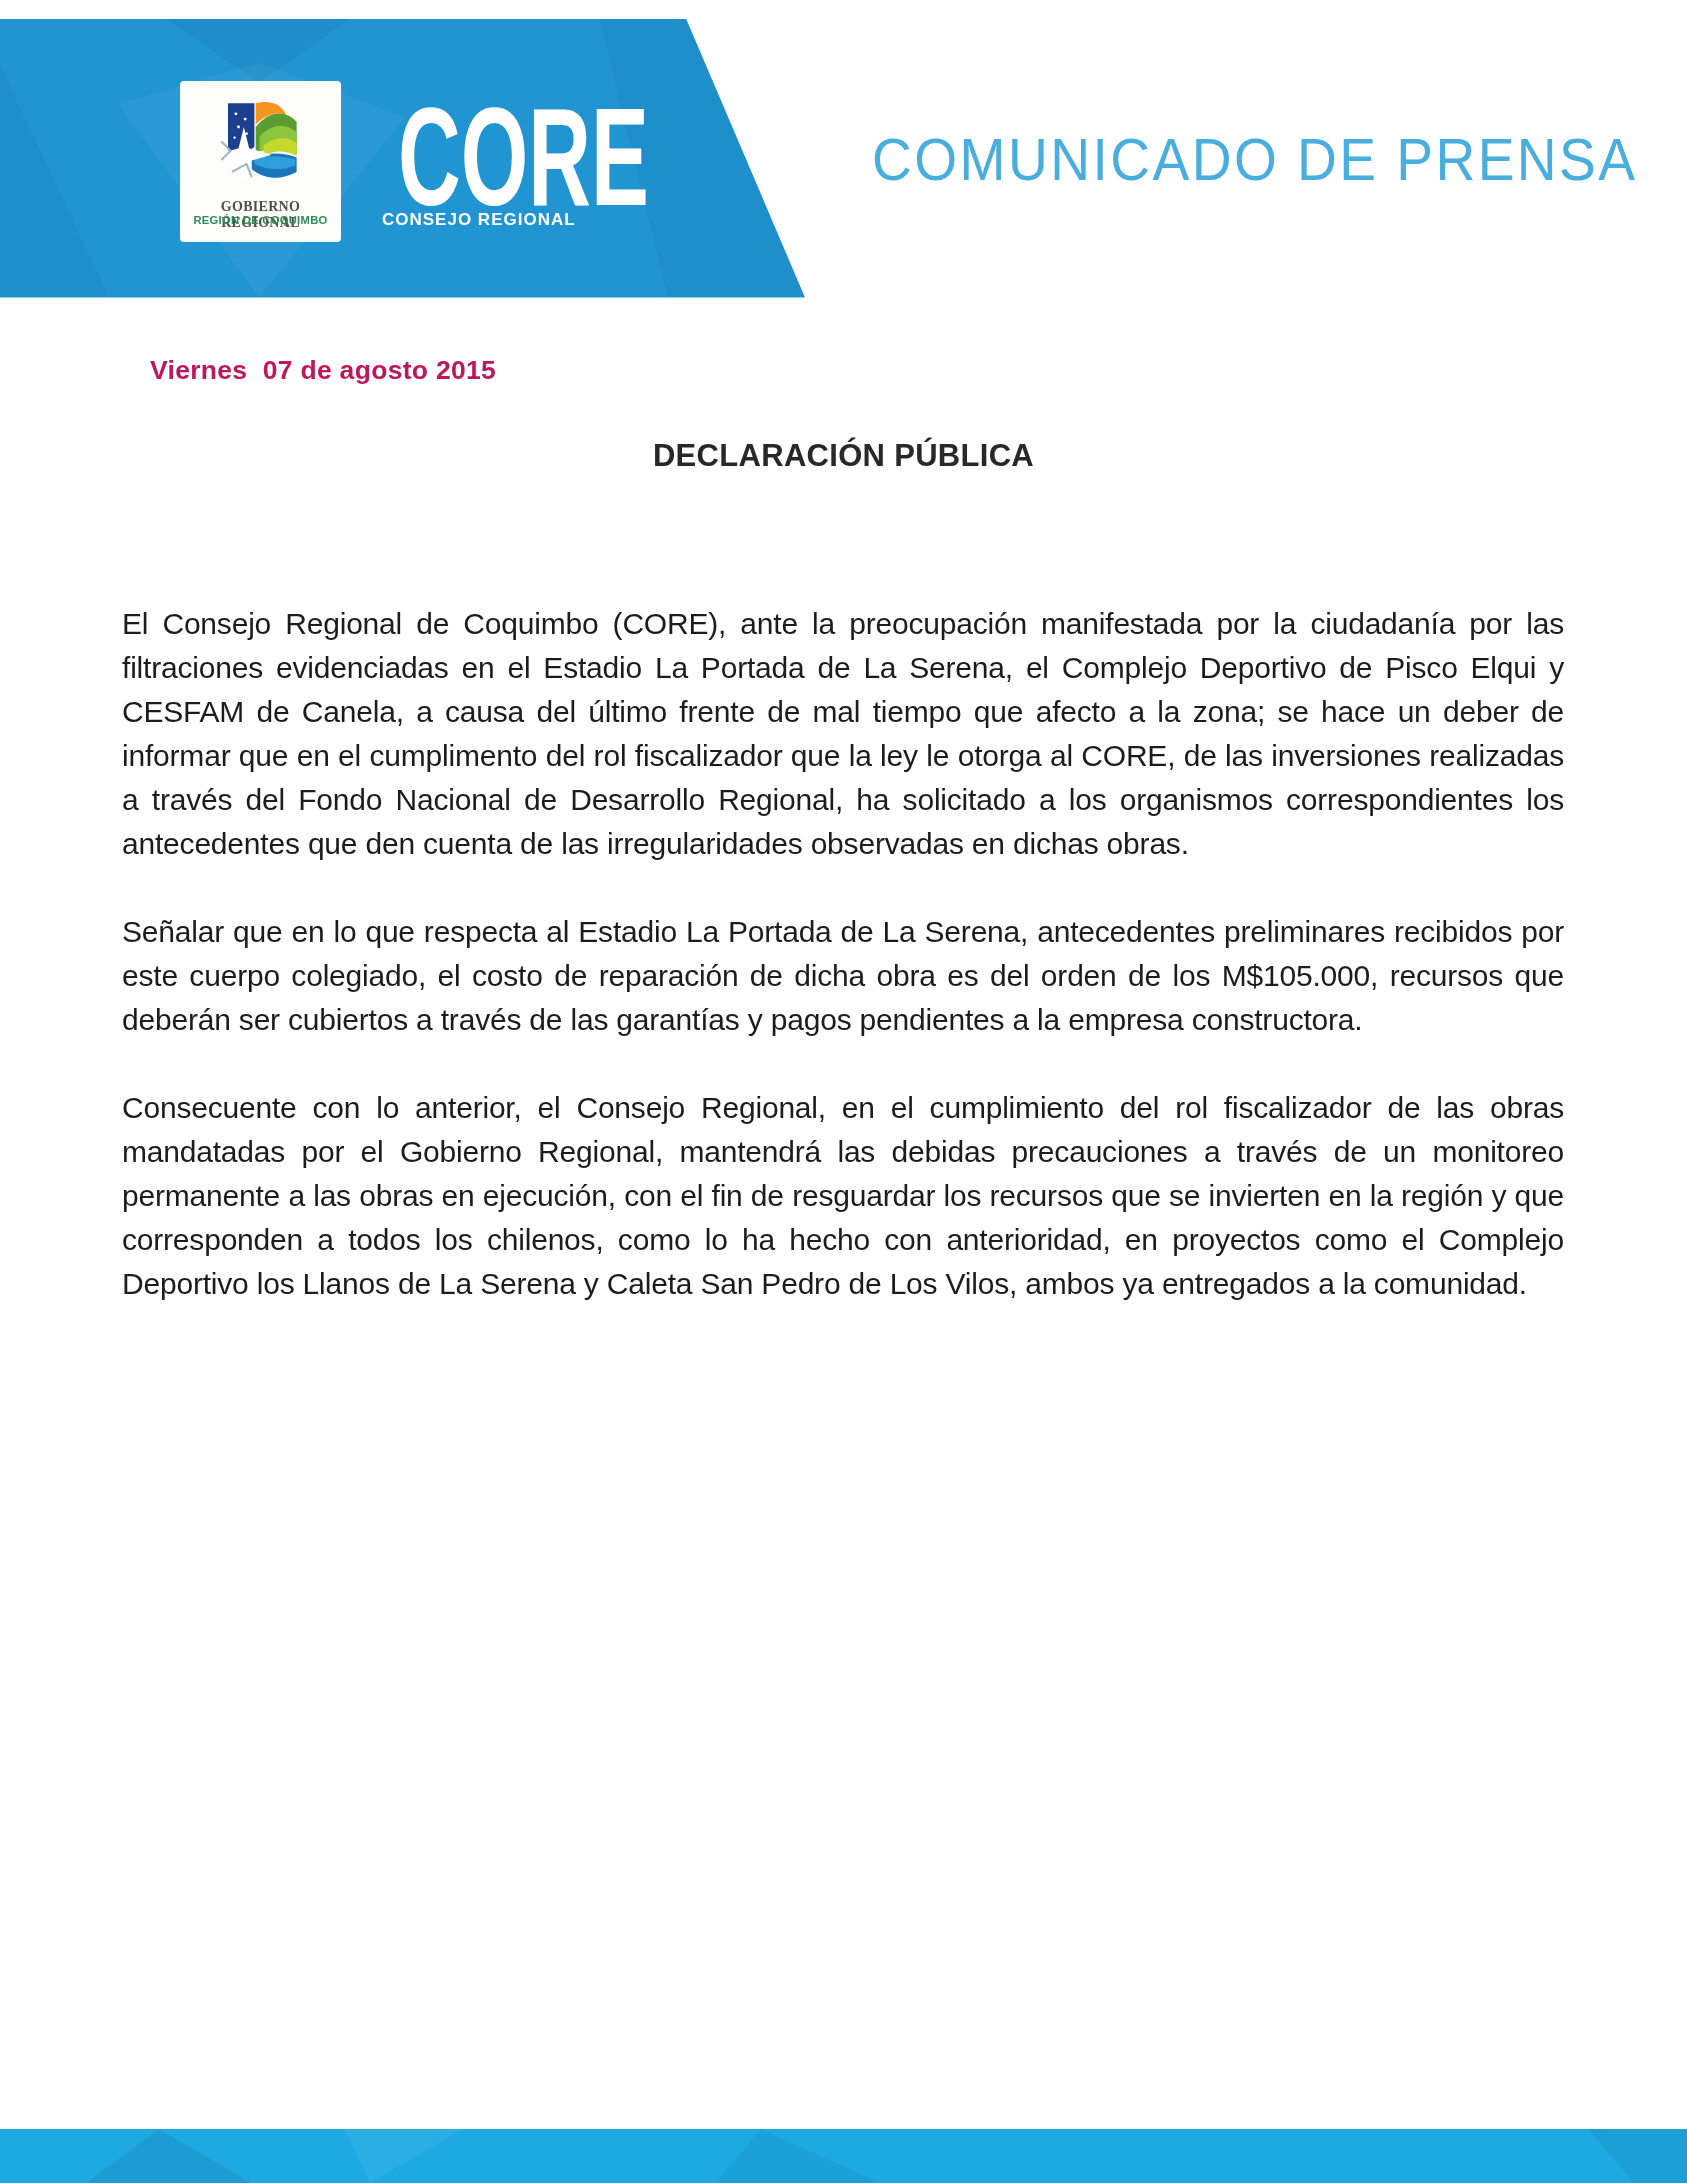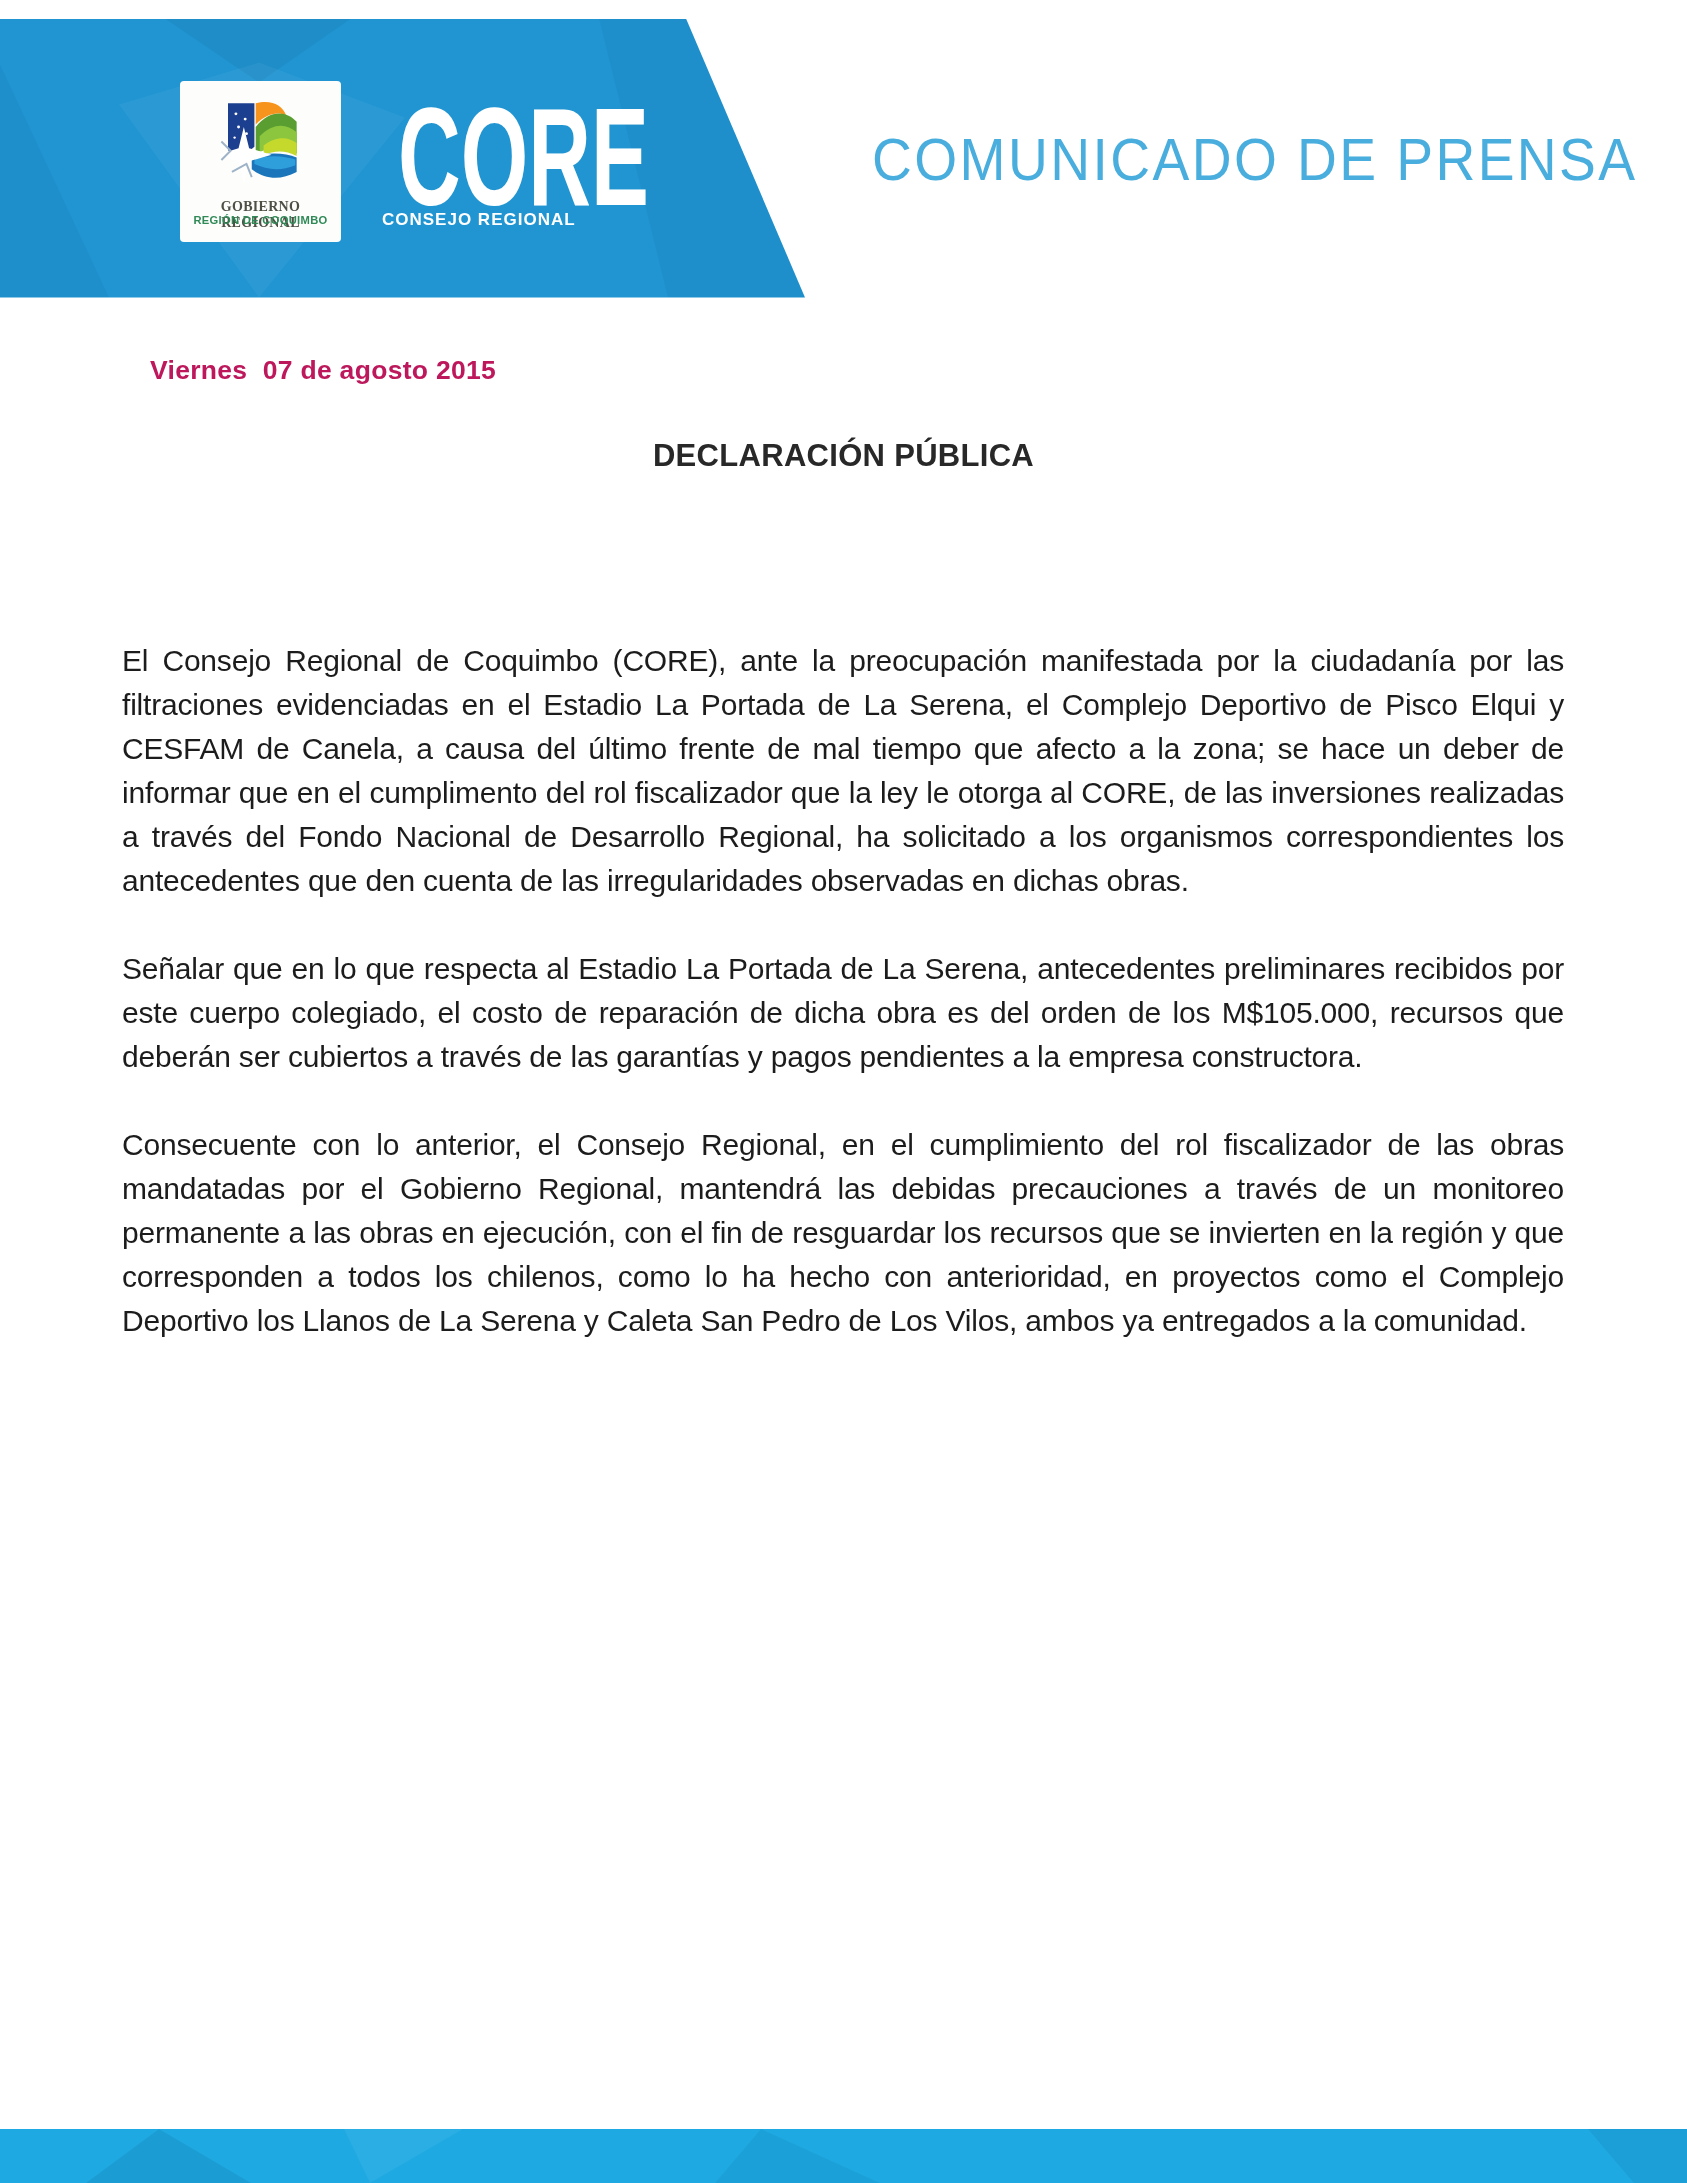--- a/index.html
+++ b/index.html
@@ -36,21 +36,21 @@
   
   .comunicado{position:absolute;left:872px;top:130px;color:#49aedd;font-weight:400;
               font-size:60px;letter-spacing:2.6px;line-height:1;white-space:nowrap;}
   .comunicado .stretch{display:inline-block;transform:scaleX(.92);transform-origin:0 0;}
 
   
   .doc-date{position:absolute;left:150px;top:355px;color:#be185d;font-weight:700;
             font-size:26.5px;letter-spacing:0.3px;white-space:pre;}
   .doc-title{position:absolute;left:99px;right:99px;top:431px;text-align:center;
              color:#282828;font-weight:700;font-size:31px;line-height:50px;letter-spacing:0.3px;}
-  .doc-body{position:absolute;left:122px;width:1442px;top:639px;color:#1c1c1c;
+  .doc-body{position:absolute;left:122px;width:1442px;top:602px;color:#1c1c1c;
             font-size:30px;line-height:44px;text-align:justify;letter-spacing:-0.2px;}
   .doc-body p{margin:0 0 44px 0;}
 
   
   .footer-bar{position:absolute;left:0;top:2129px;width:1687px;height:54px;background:#1ea9e2;}
   .footer-bar .g1{background:rgba(0,0,30,.07);clip-path:polygon(159px 0,251px 54px,86px 54px);}
   .footer-bar .g2{background:rgba(255,255,255,.06);clip-path:polygon(344px 0,463px 0,370px 54px);}
   .footer-bar .g3{background:rgba(0,0,30,.05);clip-path:polygon(761px 0,880px 54px,715px 54px);}
   .footer-bar .g4{background:rgba(0,0,30,.06);clip-path:polygon(1588px 0,1687px 0,1687px 54px,1634px 54px);}
 </style>

